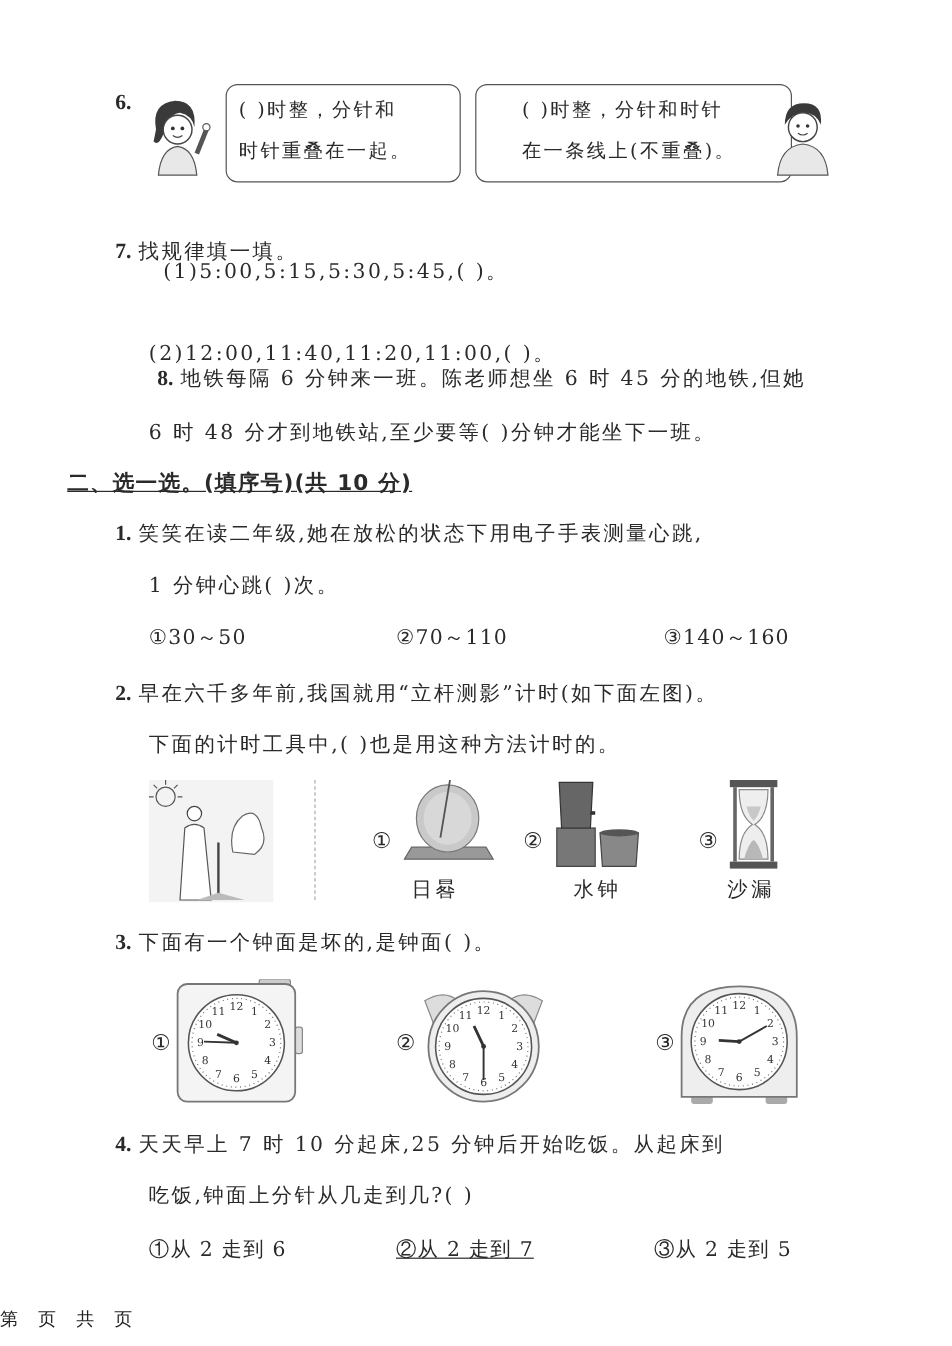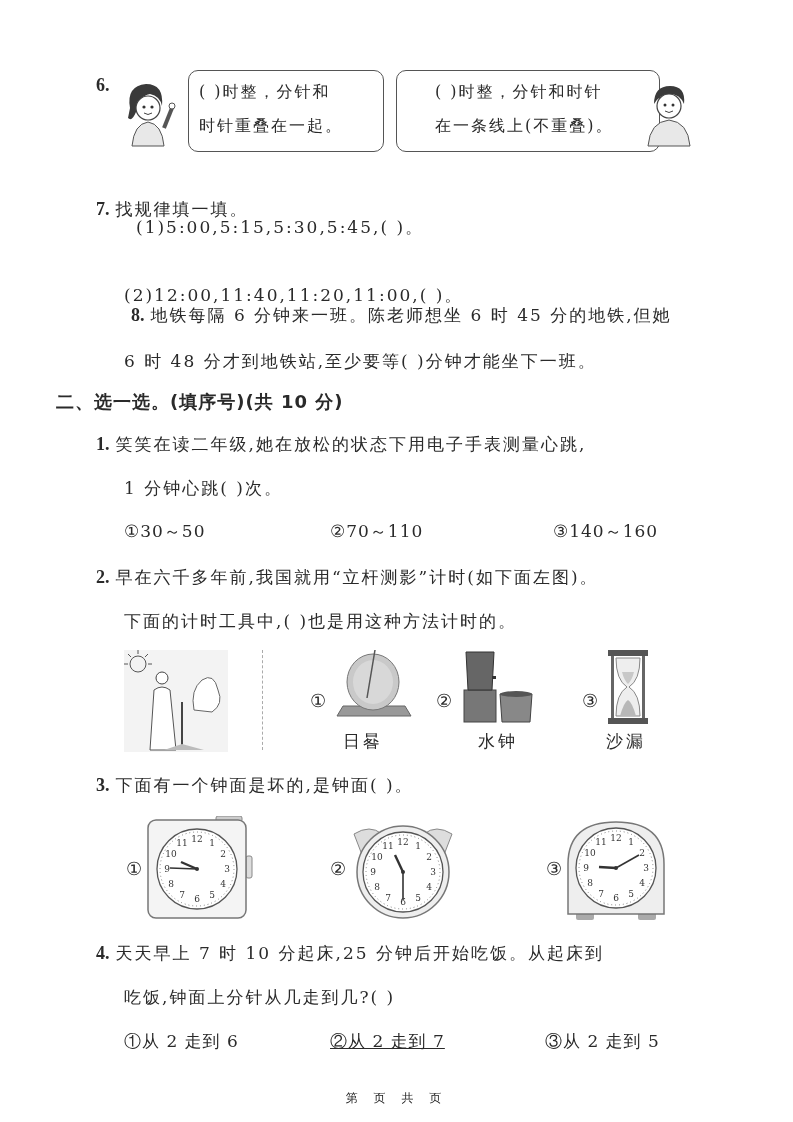--- a/index.html
+++ b/index.html
@@ -4,30 +4,30 @@
 <style>
   html, body { margin: 0; padding: 0; background: #ffffff; }
   body {
     width: 793px; height: 1122px; position: relative; overflow: hidden;
     font-family: "DejaVu Serif", "Liberation Serif", serif;
     color: #2a2a2a;
   }
   .abs { position: absolute; }
   .line { position: absolute; font-size: 17px; letter-spacing: 2px; white-space: nowrap; line-height: 22px; }
   .qnum { font-weight: bold; font-family: "Liberation Serif", serif; font-size: 18px; margin-right: 6px; letter-spacing: 0; }
-  .section-title { position: absolute; font-family: "DejaVu Sans", sans-serif; font-weight: bold; font-size: 18px; letter-spacing: 1px; white-space: nowrap; }
+  .section-title { position: absolute; font-family: "DejaVu Sans", sans-serif; font-weight: bold; font-size: 18px; letter-spacing: 1px; white-space: nowrap; text-decoration: underline; }
   .bubble {
     position: absolute; border: 1.5px solid #555; border-radius: 10px; background: #fff;
     font-size: 16px; line-height: 34px; padding: 4px 10px; letter-spacing: 2px; white-space: nowrap;
   }
   .opt { position: absolute; font-size: 17px; white-space: nowrap; letter-spacing: 1px; }
   .caption { position: absolute; font-size: 17px; letter-spacing: 3px; white-space: nowrap; }
   .circnum { position: absolute; font-size: 18px; }
-  .footer { position: absolute; left: 0; right: 0; top: 1090px; text-align: center;
-    font-family: "DejaVu Sans", sans-serif; font-size: 12px; letter-spacing: 6px; color: #222; }
+  .footer { position: absolute; left: 0; right: 0; top: 1090px; 
+    font-family: "DejaVu Sans", sans-serif; font-size: 15px; letter-spacing: 6px; color: #222; }
   svg { display: block; }
 </style>
 </head>
 <body>
 
 <div class="line" style="left:96px; top:74px;">
   <span class="qnum">6.</span>
 </div>
 
 <div class="abs" style="left:120px; top:78px;">

